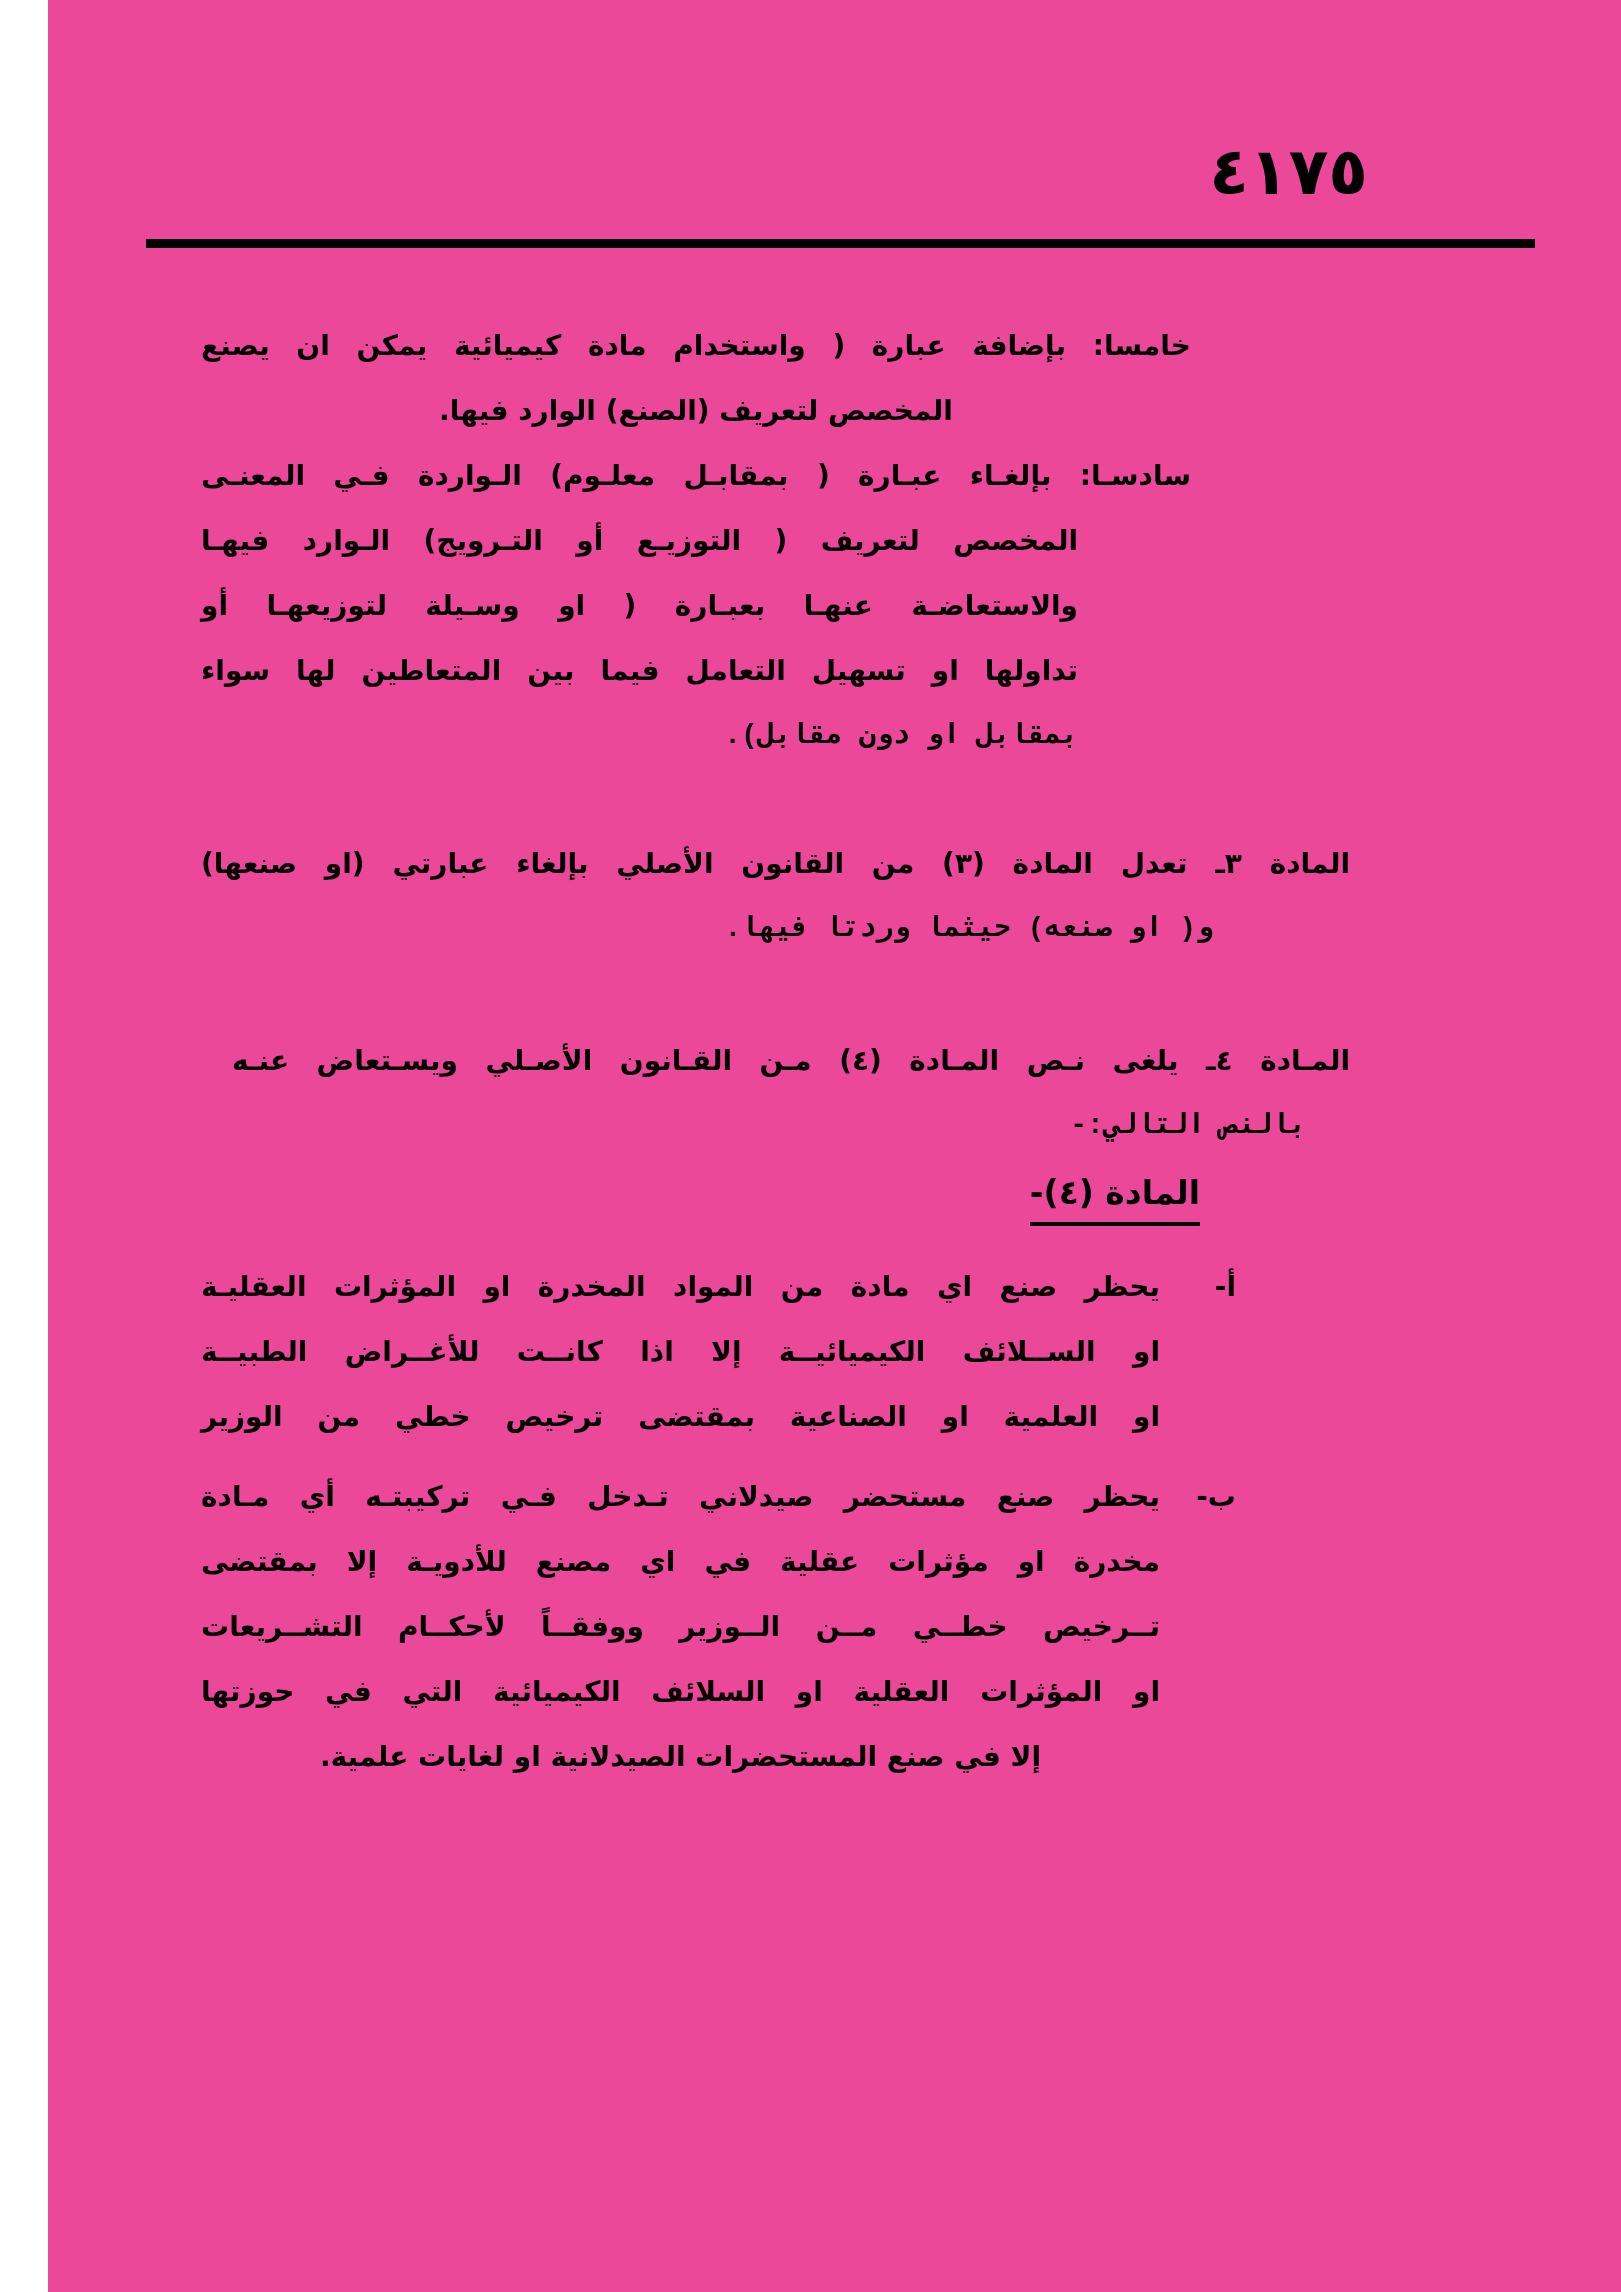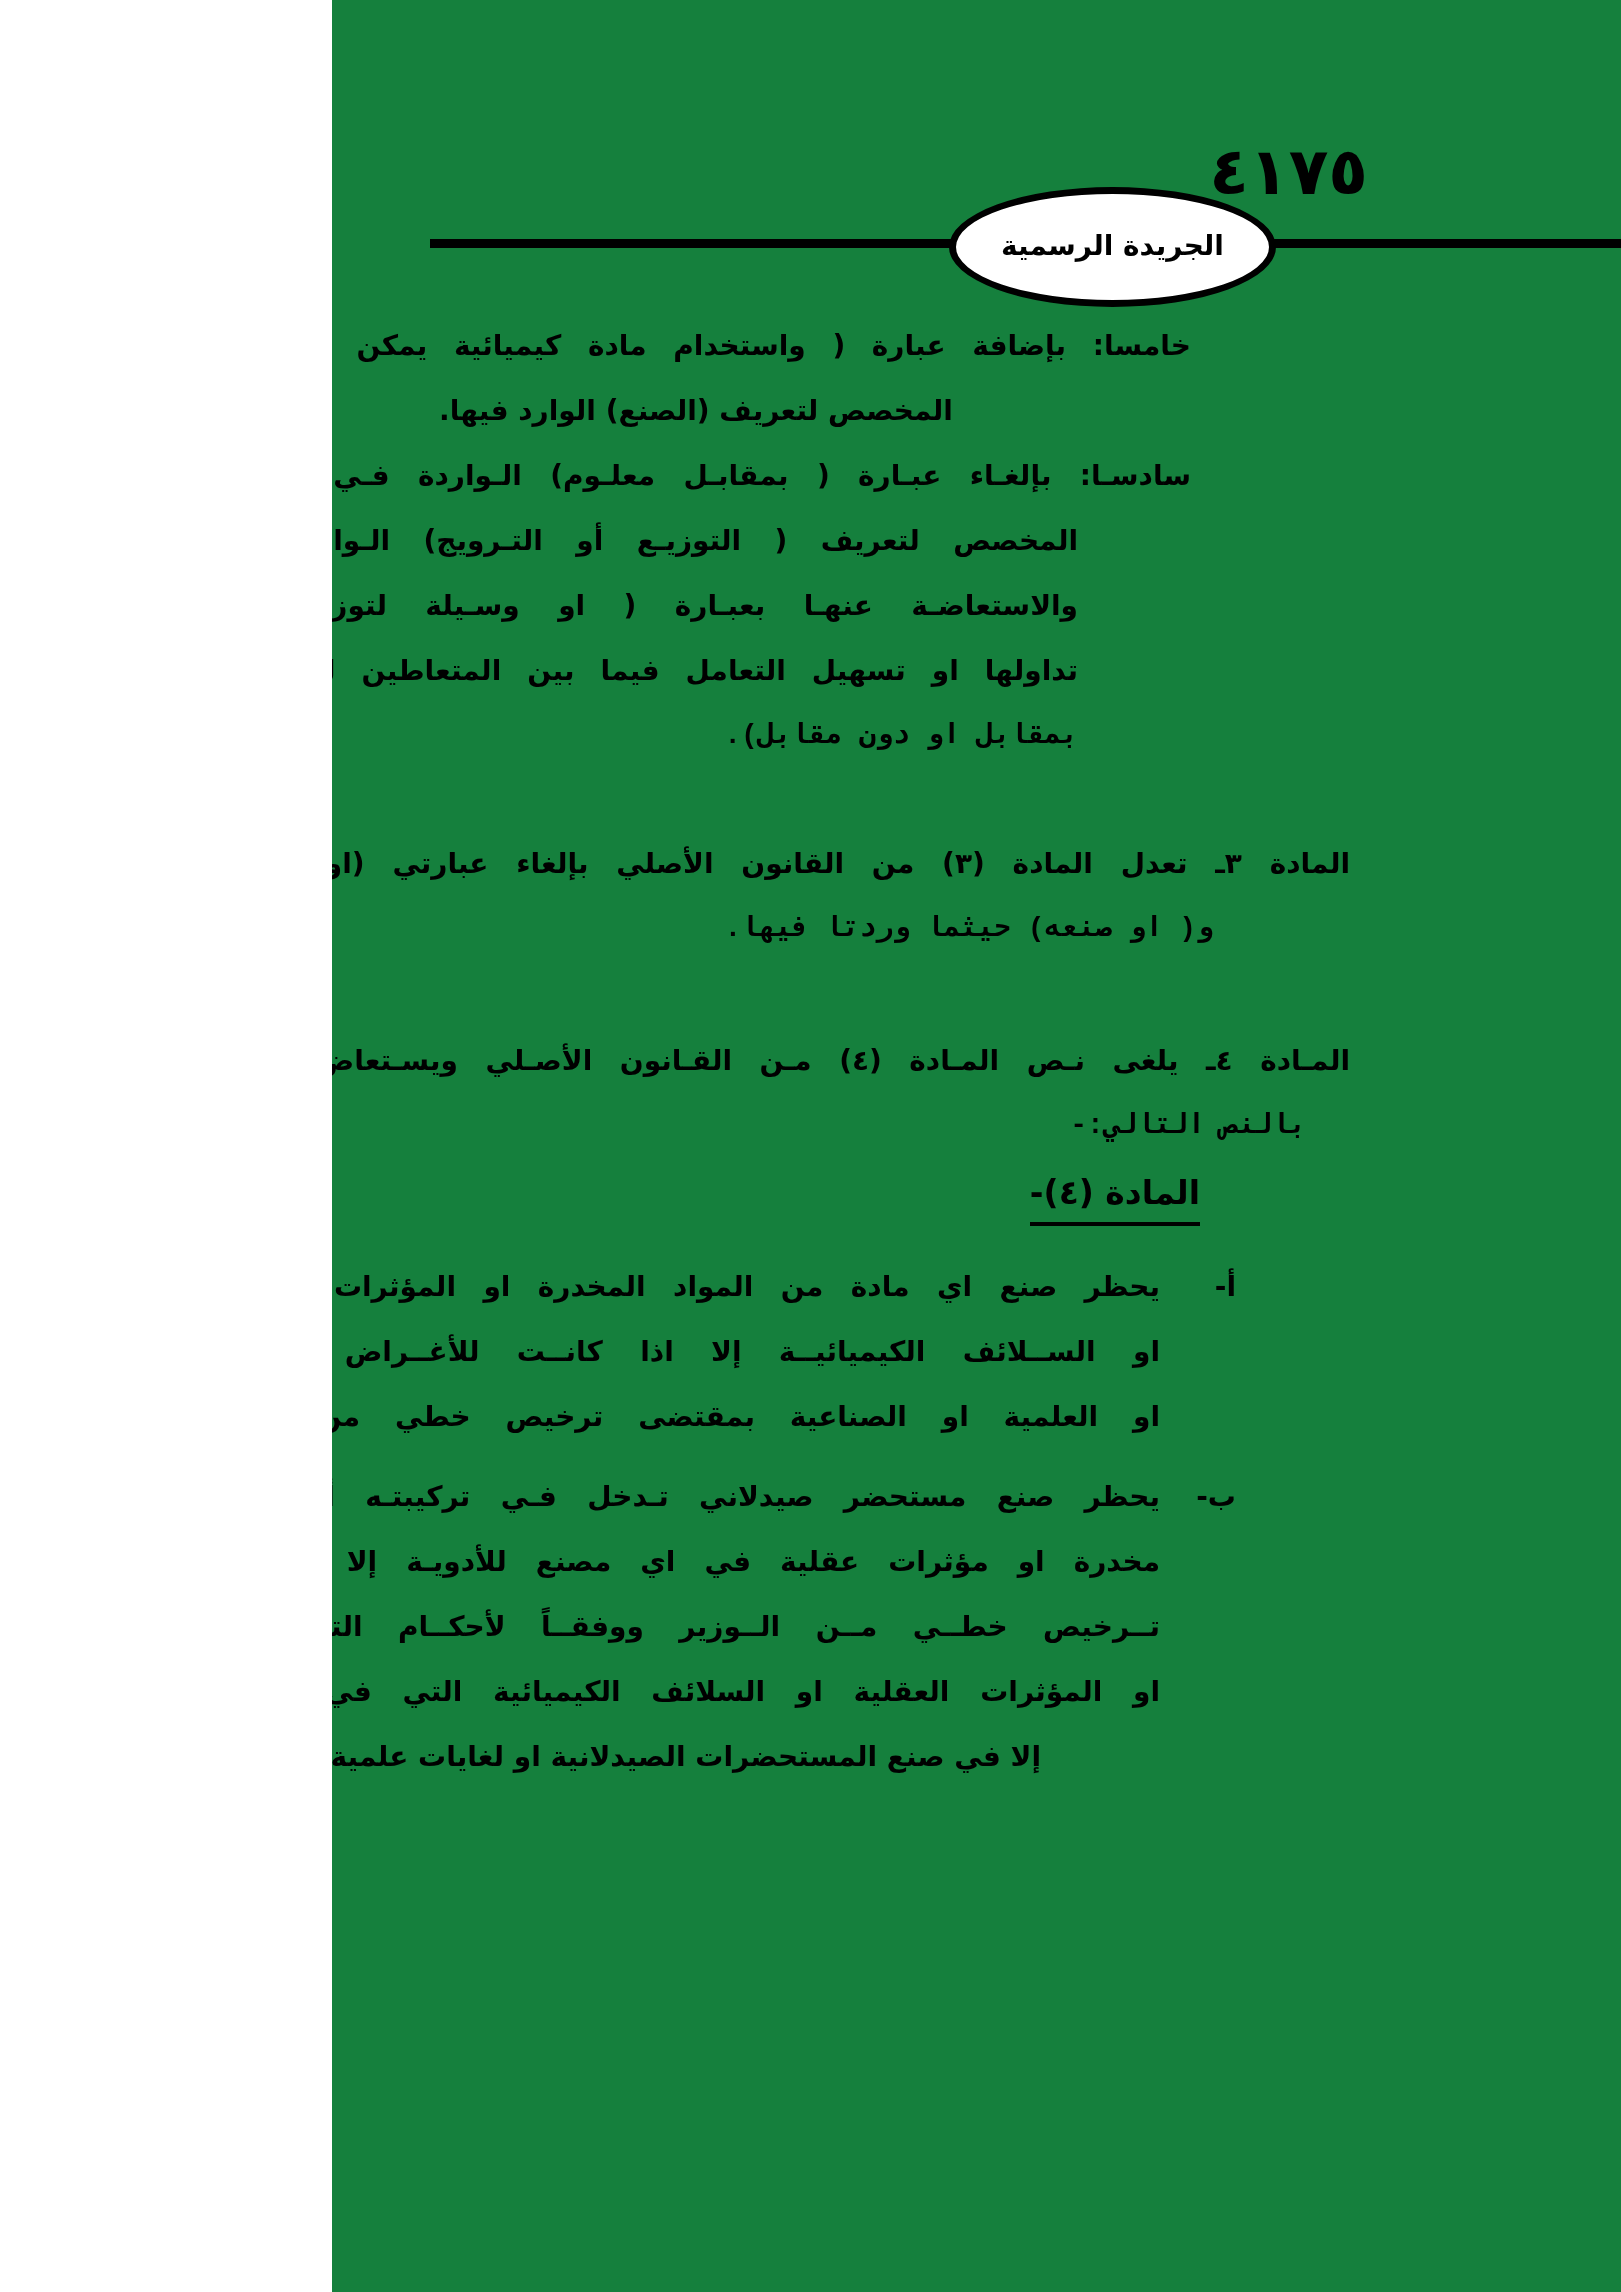--- a/index.html
+++ b/index.html
@@ -2,23 +2,23 @@
 <html lang="ar" dir="rtl"><head>
 <meta charset="utf-8">
 <style>
   html, body {
     margin: 0;
     padding: 0;
     background: #ffffff;
   }
   .page {
     position: relative;
-    width: 1289px;
+    width: 1573px;
     height: 2293px;
-    background: #15803d;
+    background: #ec4899;
     color: #000000;
     font-family: "DejaVu Sans", sans-serif;
     font-weight: bold;
     direction: rtl;
     overflow: hidden;
   }
   
   .page-number {
     position: absolute;
     top: 139px;
@@ -111,23 +111,20 @@
 </style>
 </head>
 <body>
 
 <div class="page">
 
   <div class="page-number">٤١٧٥</div>
 
   <div class="header-rule"></div>
 
-  <div class="header-oval">
-    <span class="oval-text">الجريدة الرسمية</span>
-  </div>
 
   <div class="content">
 
     <div class="para sub p-fifth">
       <div class="line just">خامسا: بإضافة عبارة ( واستخدام مادة كيميائية يمكن ان يصنع</div>
       <div class="line center">المخصص لتعريف (الصنع) الوارد فيها.</div>
     </div>
 
     <div class="para sub p-sixth">
       <div class="line just">سادسـا: بإلغـاء عبـارة ( بمقابـل معلـوم) الـواردة فـي المعنـى</div>

